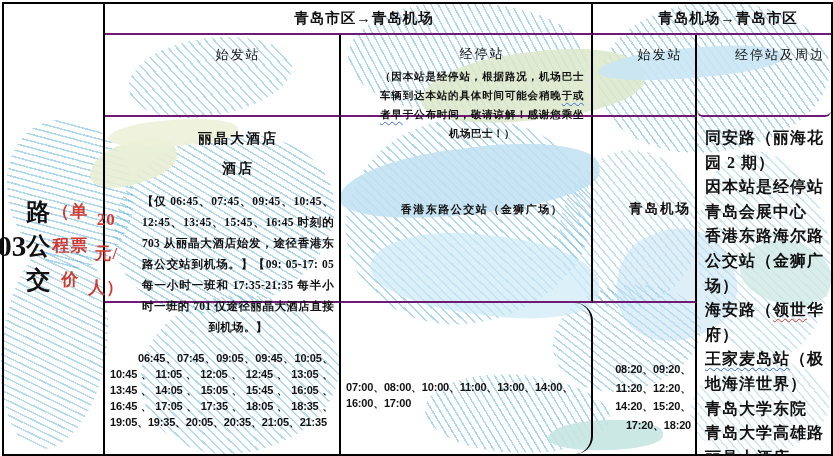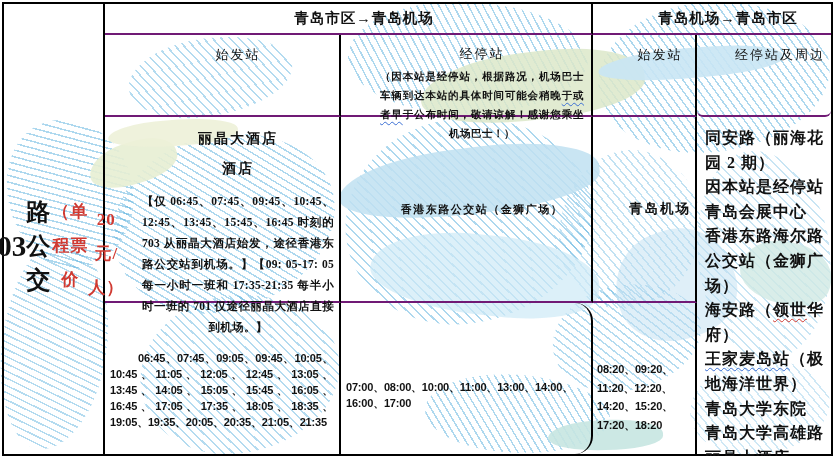--- a/index.html
+++ b/index.html
@@ -32,21 +32,21 @@
   .station-line{ text-align:center;font-size:14px;font-weight:bold;letter-spacing:2px;line-height:30px;}
   .cH{padding-top:7px;}
   .bracket-note{margin:7px 5px 0 5px;font-size:11.5px;font-weight:bold;line-height:21px;
         text-align:justify;text-align-last:center;letter-spacing:.3px;}
   .stopname{font-size:11px;font-weight:bold;letter-spacing:1.5px;text-align:center;}
   .origin-return{font-size:13.5px;font-weight:bold;letter-spacing:2px;}
   .stop-item{font-size:16px;font-weight:bold;line-height:24.6px;letter-spacing:1px;}
   .times{font-family:"Liberation Sans","DejaVu Sans",sans-serif;font-weight:bold;font-size:11px;letter-spacing:-.2px;}
   .cL{padding:47px 6px 0 5px;line-height:16px;text-align:justify;text-indent:28px;}
   .cM{padding:76px 4px 0 5px;line-height:16px;text-align:left;border-radius:18px;}
-  .cN{padding:57px 4px 0 4px;line-height:18.5px;text-align:left;}
+  .cN{padding:57px 4px 0 4px;line-height:18.5px;text-align:right;}
   .route-num{font-size:29px;font-weight:bold;line-height:36px;}
   .route-num2{font-size:24px;font-weight:bold;line-height:34px;letter-spacing:2px;}
   .fare{color:#d03a32;font-size:17px;font-weight:bold;line-height:34px;letter-spacing:1px;}
   .fare.f2{margin-top:16px;}
   .u-red{text-decoration:underline wavy #d03a32 1px;text-underline-offset:3px;}
   .u-blue{text-decoration:underline wavy #3b6fd4 1px;text-underline-offset:3px;}
 </style>
 </head>
 <body>
 

